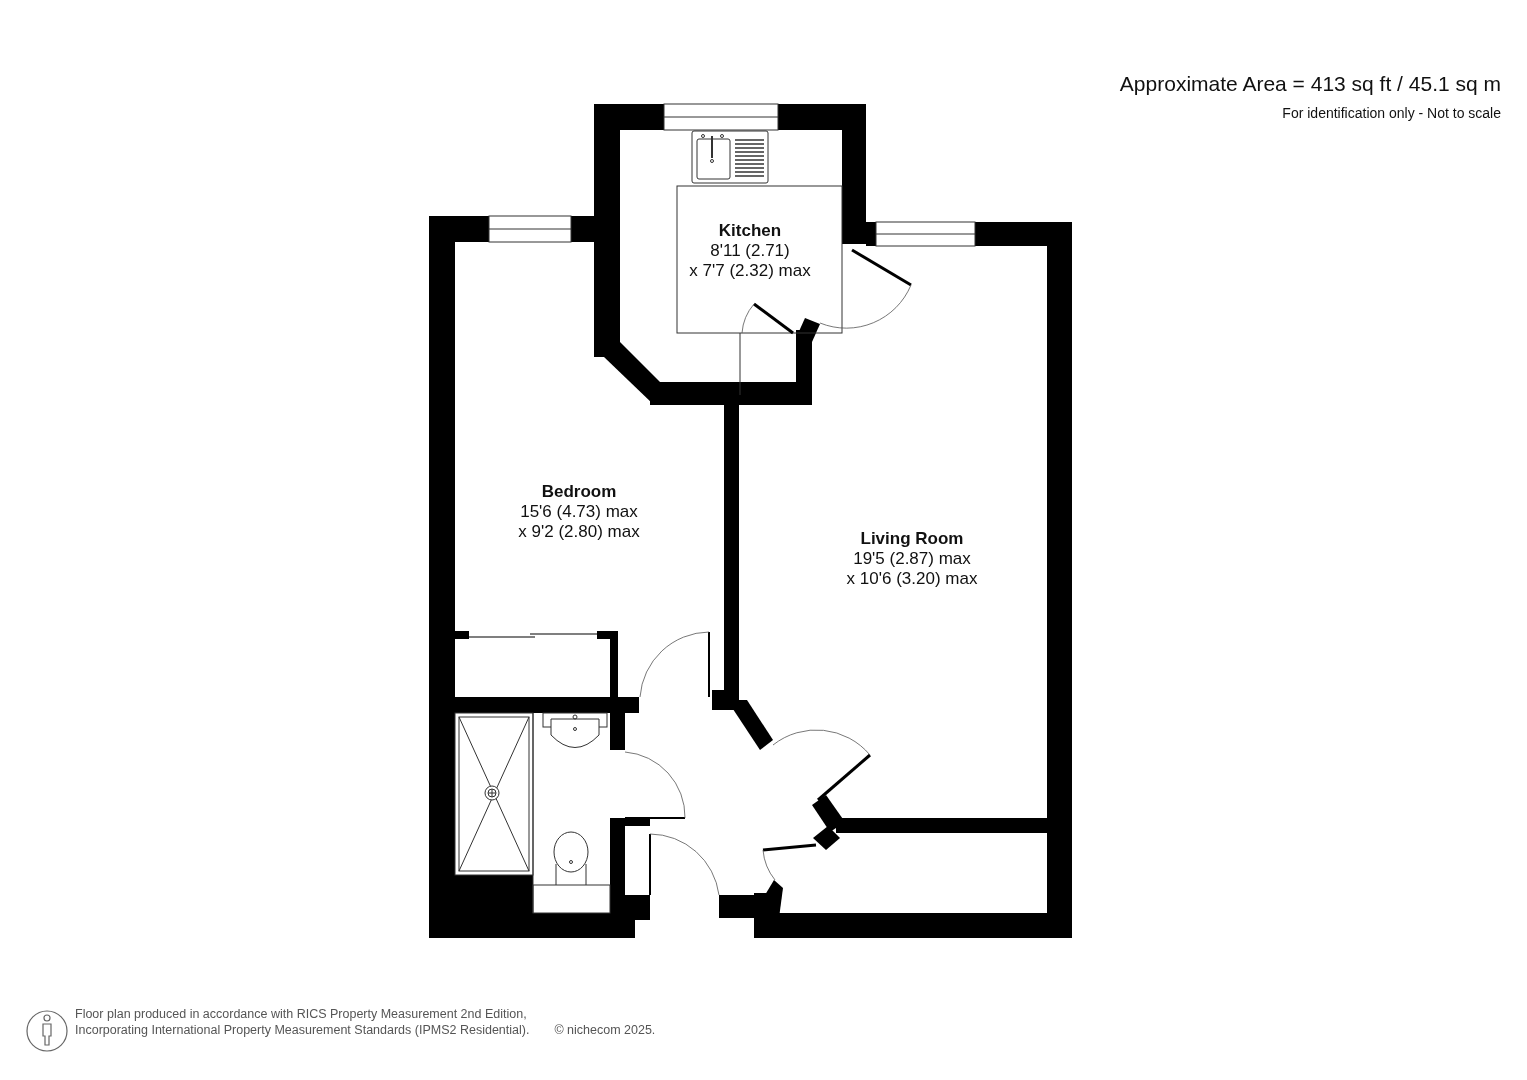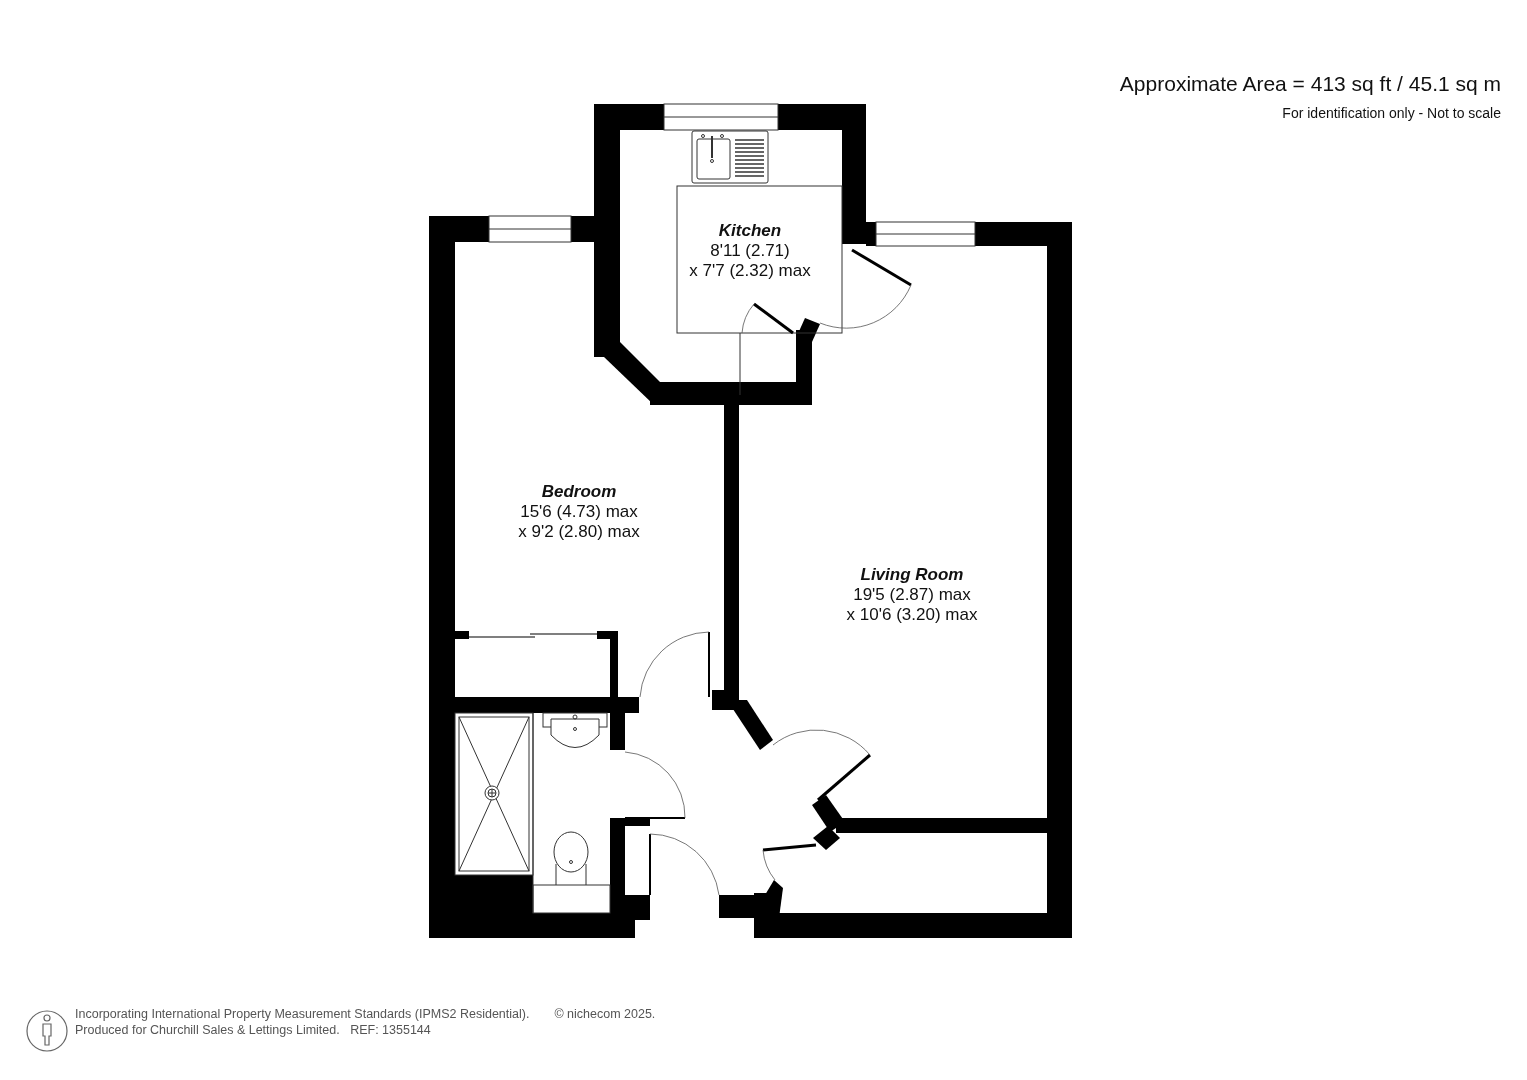--- a/index.html
+++ b/index.html
@@ -1,21 +1,21 @@
 <!DOCTYPE html>
 <html><head>
 <meta charset="utf-8">
 <style>
   html, body { margin: 0; padding: 0; background: #ffffff; }
   body { width: 1527px; height: 1080px; position: relative; overflow: hidden; font-family: "Liberation Sans", sans-serif; color: #000; }
   .area-title { position: absolute; right: 26px; top: 72px; font-size: 21px; color: #111; white-space: nowrap; }
   .area-sub { position: absolute; right: 26px; top: 105px; font-size: 14px; color: #111; white-space: nowrap; }
   svg.plan { position: absolute; left: 0; top: 0; }
   .room-label { position: absolute; text-align: center; font-size: 17px; line-height: 20px; color: #111; white-space: nowrap; transform: translateX(-50%); }
-  .room-label .name { font-weight: bold; font-style: italic; }
+  .room-label .name { font-weight: bold; }
   .footer { position: absolute; left: 75px; top: 1007px; font-size: 12.5px; line-height: 15.5px; color: #555; white-space: nowrap; }
   .copy { margin-left: 25px; }
 </style>
 </head>
 <body>
 
 <div class="area-title">Approximate Area = 413 sq ft / 45.1 sq m</div>
 <div class="area-sub">For identification only - Not to scale</div>
 
 <svg class="plan" width="1527" height="1080" viewBox="0 0 1527 1080">
@@ -168,22 +168,22 @@
   <div>8'11 (2.71)</div>
   <div>x 7'7 (2.32) max</div>
 </div>
 
 <div class="room-label" style="left:579px; top:482px;">
   <div class="name">Bedroom</div>
   <div>15'6 (4.73) max</div>
   <div>x 9'2 (2.80) max</div>
 </div>
 
-<div class="room-label" style="left:912px; top:529px;margin-top:36px;">
+<div class="room-label" style="left:912px; top:529px;">
   <div class="name">Living Room</div>
   <div>19'5 (2.87) max</div>
   <div>x 10'6 (3.20) max</div>
 </div>
 
 <div class="footer">
+  <div>Floor plan produced in accordance with RICS Property Measurement 2nd Edition,</div>
   <div><span>Incorporating International Property Measurement Standards (IPMS2 Residential).</span><span class="copy">© nichecom 2025.</span></div>
-  <div style="white-space:pre">Produced for Churchill Sales &amp; Lettings Limited.   REF: 1355144</div>
 </div>
 
 </body></html>

